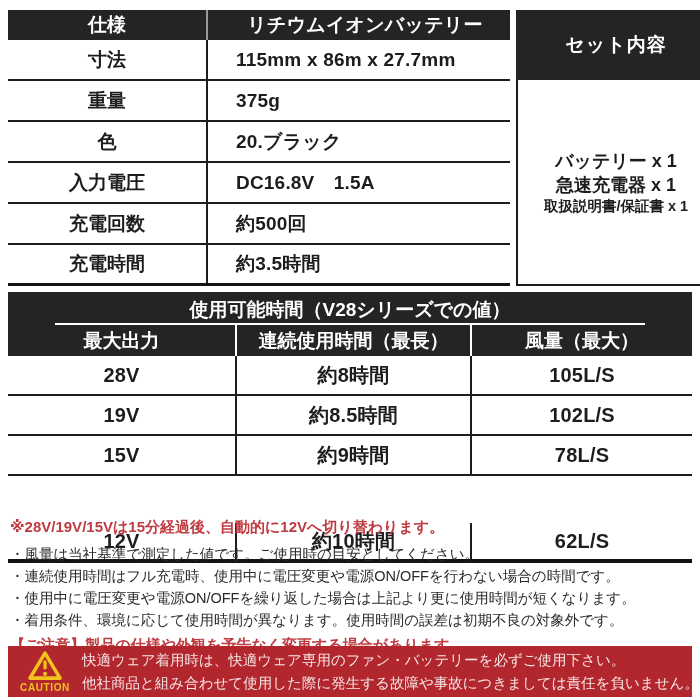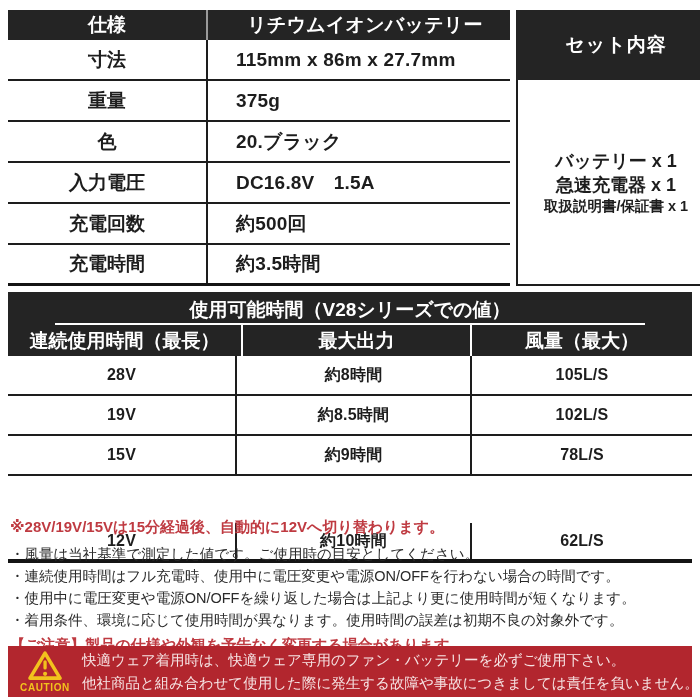--- a/index.html
+++ b/index.html
@@ -33,21 +33,21 @@
   .usage-table{position:absolute;top:292px;left:8px;width:684px;}
   .usage-head{background:var(--header-black,#242424);color:#fff;padding-top:5px;}
   .usage-title{text-align:center;font-weight:bold;font-size:19px;height:25px;line-height:25px;}
   .usage-underline{height:2px;background:#ffffff;width:590px;margin:1px auto 0 auto;}
   .usage-cols{display:flex;height:31px;}
   .ucol{display:flex;align-items:center;justify-content:center;font-weight:bold;font-size:19px;box-sizing:border-box;}
   .c1{width:229px;} .c2{width:235px;} .c3{flex:1;}
   .ucol.c1,.ucol.c2{border-right:2px solid #ffffff;}
   .usage-row{display:flex;height:40px;border-bottom:2px solid #1d1d1d;box-sizing:border-box;}
   .usage-row:last-child{border-bottom:4px solid #141414;margin-top:47px;}
-  .ucell{display:flex;align-items:center;justify-content:center;font-weight:bold;font-size:16px;box-sizing:border-box;letter-spacing:0.2px;}
+  .ucell{display:flex;align-items:center;justify-content:center;font-weight:bold;font-size:20px;box-sizing:border-box;letter-spacing:0.2px;}
   .ucell.c1,.ucell.c2{border-right:2px solid #1d1d1d;}
 
   
   .notes{position:absolute;top:517px;left:10px;width:682px;}
   .note-red{color:var(--note-red,#bf3a41);font-size:15px;font-weight:600;line-height:20px;margin-bottom:6px;}
   .bullet{color:#2a2a2a;font-size:14.5px;font-weight:500;line-height:22px;}
   .caution-note{margin-top:4px;margin-bottom:0;}
 
   
   .banner{position:absolute;top:646px;left:8px;width:684px;height:51px;background:var(--banner-red,#b2262e);display:flex;align-items:center;box-sizing:border-box;}
@@ -101,22 +101,22 @@
         <div class="set-item small">取扱説明書/保証書 x 1</div>
       </div>
     </div>
   </div>
 
   <div class="usage-table">
     <div class="usage-head">
       <div class="usage-title">使用可能時間（V28シリーズでの値）</div>
       <div class="usage-underline"></div>
       <div class="usage-cols">
+        <div class="ucol c1">最大出力</div>
         <div class="ucol c2">連続使用時間（最長）</div>
-        <div class="ucol c1">最大出力</div>
         <div class="ucol c3">風量（最大）</div>
       </div>
     </div>
     <div class="usage-row">
       <div class="ucell c1">28V</div>
       <div class="ucell c2">約8時間</div>
       <div class="ucell c3">105L/S</div>
     </div>
     <div class="usage-row">
       <div class="ucell c1">19V</div>

